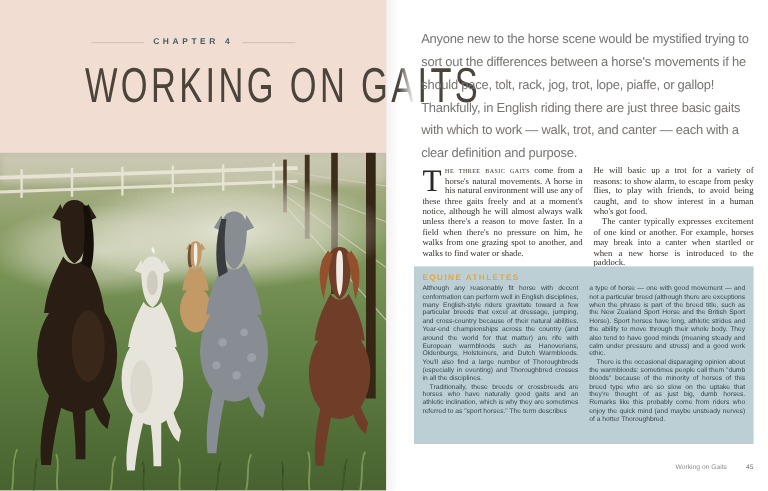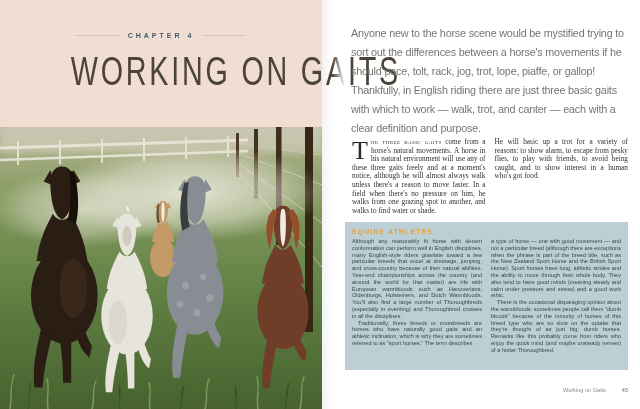--- a/index.html
+++ b/index.html
@@ -246,20 +246,21 @@
   <div class="intro">Anyone new to the horse scene would be mystified trying to sort out the differences between a horse's movements if he should pace, tolt, rack, jog, trot, lope, piaffe, or gallop! Thankfully, in English riding there are just three basic gaits with which to work — walk, trot, and canter — each with a clear definition and purpose.</div>
 
   <div class="body-cols">
     <div class="body-col">
       <p>
         <span class="dropcap">T</span><span class="smallcaps">he three basic gaits</span><span> come from a horse's natural movements. A horse in his natural environment will use any of these three gaits freely and at a moment's notice, although he will almost always walk unless there's a reason to move faster. In a field when there's no pressure on him, he walks from one grazing spot to another, and walks to find water or shade.</span>
       </p>
     </div>
     <div class="body-col">
       <p>He will basic up a trot for a variety of reasons: to show alarm, to escape from pesky flies, to play with friends, to avoid being caught, and to show interest in a human who's got food.</p>
+      <p class="indent">The canter typically expresses excitement of one kind or another. For example, horses may break into a canter when startled or when a new horse is introduced to the paddock.</p>
     </div>
   </div>
 
   <div class="sidebar">
     <div class="sidebar-heading">EQUINE ATHLETES</div>
     <div class="sidebar-cols">
       <div class="sidebar-col">
         <p>Although any reasonably fit horse with decent conformation can perform well in English disciplines, many English-style riders gravitate toward a few particular breeds that excel at dressage, jumping, and cross-country because of their natural abilities. Year-end championships across the country (and around the world for that matter) are rife with European warmbloods such as Hanoverians, Oldenburgs, Holsteiners, and Dutch Warmbloods. You'll also find a large number of Thoroughbreds (especially in eventing) and Thoroughbred crosses in all the disciplines.</p>
         <p class="indent">Traditionally, these breeds or crossbreeds are horses who have naturally good gaits and an athletic inclination, which is why they are sometimes referred to as "sport horses." The term describes</p>
       </div>

